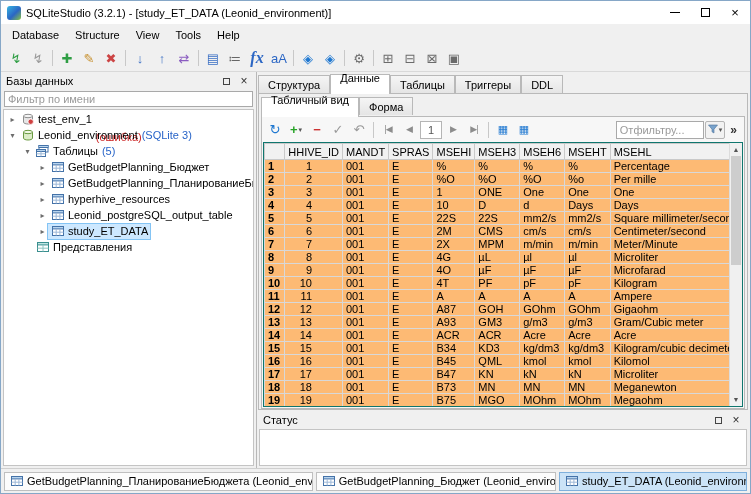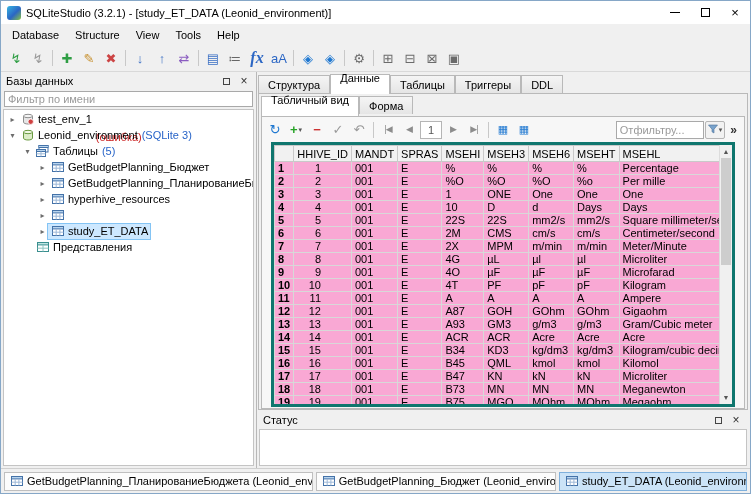--- a/index.html
+++ b/index.html
@@ -42,40 +42,40 @@
 .tree-icon{width:15px;flex:none;display:flex;align-items:center;justify-content:center}
 .tree-icon svg{display:block}
 .tree-label{padding-left:2px}
 .tree-suffix{padding-left:3px}
 
 .right-panel{flex:1;min-width:0;display:flex;flex-direction:column;background:#f0f0f0;padding:1px 2px 0 1px}
 .tabs{height:20px;flex:none;display:flex;align-items:flex-end;position:relative;z-index:2}
 .tab{height:18px;display:flex;align-items:center;padding:0 9px;background:linear-gradient(#f5f5f5,#e5e5e5);border:1px solid #b9b9b9;border-bottom:none;white-space:nowrap}
 .tab.active{background:#fff;height:20px;margin-bottom:-1px;padding-bottom:14px}
 .tab-frame{flex:1;min-height:0;border:1px solid #b9b9b9;background:#f0f0f0;display:flex;flex-direction:column;padding:2px 2px 0;position:relative;z-index:1}
-.subtabs{height:20px;flex:none;display:flex;align-items:flex-start;position:relative;z-index:2}
+.subtabs{height:20px;flex:none;display:flex;align-items:center;position:relative;z-index:2}
 .subtab-frame{flex:1;min-height:0;border:1px solid #b9b9b9;background:#f7f7f7;display:flex;flex-direction:column;position:relative;z-index:1}
 
 .data-toolbar{height:25px;flex:none;display:flex;align-items:center;gap:1px;padding:1px 3px;background:#f7f7f7}
 .gbtn{min-width:20px;height:20px;display:flex;align-items:center;justify-content:center;border-radius:2px;padding:0 2px;flex:none}
 .g{font-size:13px;line-height:1}
 .g.blue{color:#1f78d1}
 .g.blue.sm{font-size:11px}
 .g.green{color:#27a327;font-weight:bold}
 .g.red{color:#cc3333;font-weight:bold}
 .g.dis{color:#9a9a9a}
 .caret{font-size:7px;color:#555;margin-left:1px}
 .navg{color:#8d8d8d;font-size:9px;letter-spacing:-1px;line-height:1}
 .pagebox{width:22px;height:18px;border:1px solid #b5b5b5;background:#fff;display:flex;align-items:center;justify-content:center;color:#555;flex:none}
 .grid-filter{width:88px;height:18px;border:1px solid #a9a9a9;padding:0 3px;font:inherit;margin-left:auto;flex:none}
 .grid-filter::placeholder{color:#9a9a9a}
 .fbtn{border:1px solid #b5b5b5;background:#f2f2f2;height:18px}
 .overflow{color:#333;font-size:12px;padding:0 4px;font-weight:bold}
 
-.grid-area{flex:1;min-height:0;position:relative;margin:0 9px 1px;border:3px solid #0f766e;background:#f9a8d4;overflow:hidden}
+.grid-area{flex:1;min-height:0;position:relative;margin:0 1px 1px;border:1px solid #0f766e;background:#fdba74;overflow:hidden}
 table{border-collapse:collapse;table-layout:fixed}
 th,td{border:1px solid #d8d8d8;padding:0 3px;height:13px;line-height:12px;font-size:11px;font-weight:normal;white-space:nowrap;overflow:hidden;text-align:left}
 thead th{background:#f1f1f1;border-color:#c9c9c9;height:16px}
 td.rownum{font-weight:bold}
 td.num{text-align:right;padding-right:30px}
 .vscroll{position:absolute;top:0;right:0;bottom:0;width:13px;background:#f0f0f0;border-left:1px solid #dcdcdc;display:flex;flex-direction:column}
 .vs-arrow{height:13px;flex:none;display:flex;align-items:center;justify-content:center;font-size:7px;color:#555}
 .vs-track{flex:1;position:relative}
 .vs-thumb{position:absolute;left:1px;right:1px;top:0;height:46%;background:#cdcdcd}
 
@@ -291,20 +291,21 @@
             <span class="tree-sel">
               <span class="tree-icon">
                 <svg width="12" height="12" viewBox="0 0 12 12">
                   <rect x="0.5" y="1.5" width="11" height="9" fill="#ffffff" stroke="#4472a8"></rect>
                   <rect x="0.5" y="1.5" width="11" height="2.4" fill="#b8d4ee" stroke="#4472a8"></rect>
                   <line x1="4.2" y1="3.9" x2="4.2" y2="10.5" stroke="#9db9d8"></line>
                   <line x1="7.9" y1="3.9" x2="7.9" y2="10.5" stroke="#9db9d8"></line>
                   <line x1="0.5" y1="7.2" x2="11.5" y2="7.2" stroke="#9db9d8"></line>
                 </svg>
               </span>
+              <span class="tree-label">Leonid_postgreSQL_output_table</span>
             </span>
           </div>
           <div class="tree-item" style="padding-left: 33px;">
             <span class="tree-exp">▸</span>
             <span class="tree-sel selected">
               <span class="tree-icon">
                 <svg width="12" height="12" viewBox="0 0 12 12">
                   <rect x="0.5" y="1.5" width="11" height="9" fill="#ffffff" stroke="#4472a8"></rect>
                   <rect x="0.5" y="1.5" width="11" height="2.4" fill="#b8d4ee" stroke="#4472a8"></rect>
                   <line x1="4.2" y1="3.9" x2="4.2" y2="10.5" stroke="#9db9d8"></line>

